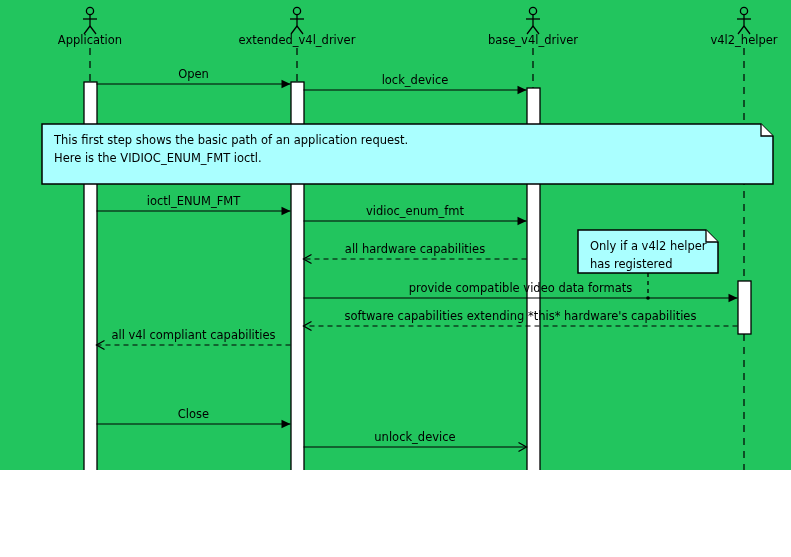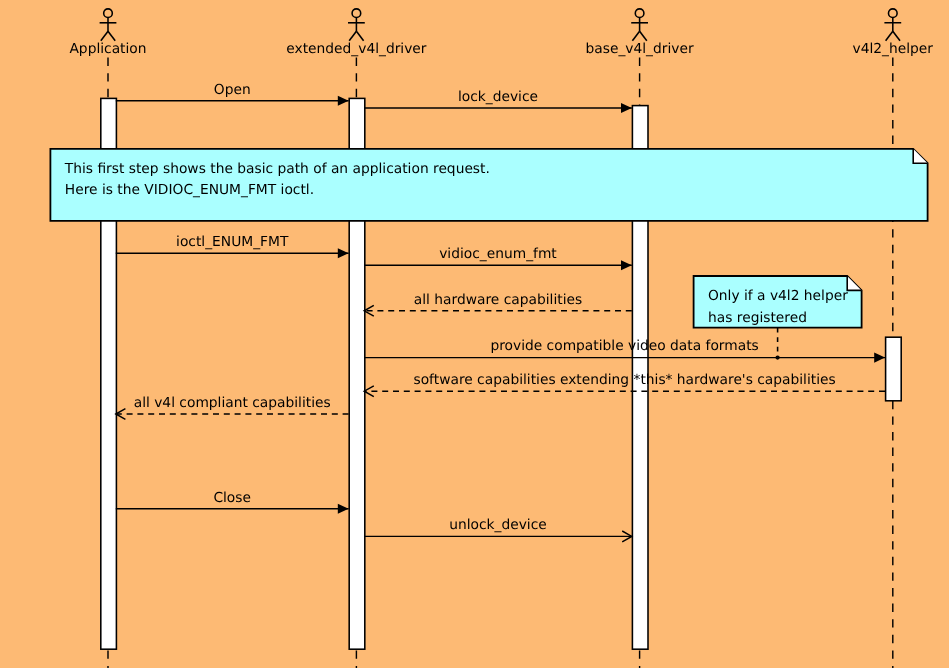--- a/index.html
+++ b/index.html
@@ -6,23 +6,23 @@
     margin: 0;
     padding: 0;
     background: #ffffff;
   }
   body {
     font-family: "DejaVu Sans", sans-serif;
   }
   #diagram-root {
     position: relative;
     width: 791px;
-    height: 557px;
+    height: 470px;
     overflow: hidden;
-    background: #fdba74;
+    background: #22c55e;
   }
   #seq-svg {
     position: absolute;
     top: 0;
     left: 0;
     width: 791px;
     height: 557px;
   }
   .lifeline-dash {
     stroke: #000000;

